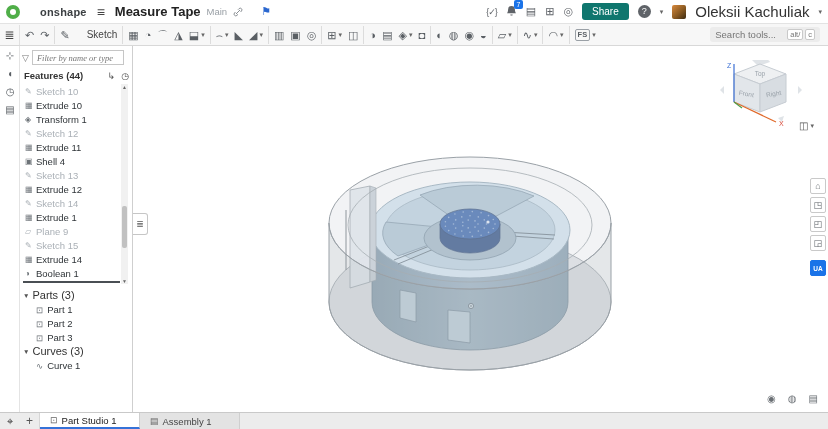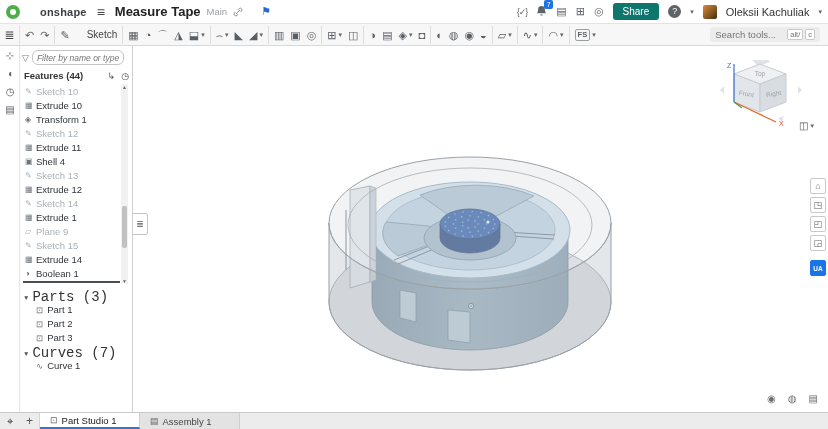--- a/index.html
+++ b/index.html
@@ -26,21 +26,21 @@
   #code-ic { font-size:9px; letter-spacing:-1px; }
   #bell-badge { position:absolute; top:-5px; right:-6px; background:#1a73e8; color:#fff;
     font-size:7px; min-width:9px; height:9px; border-radius:2px; text-align:center; line-height:9px; padding:0 1px; }
   #share-btn { background:#0f766e; color:#fff; font-size:10px; padding:3px 10px; border:none;
     border-radius:3px; cursor:pointer; }
   #help-btn { width:13px; height:13px; border-radius:50%; background:#5f6368; color:#fff;
     font-size:9px; text-align:center; line-height:13px; }
   .caret { font-size:7px; color:#666; }
   #avatar { width:14px; height:14px; border-radius:2px;
     background:linear-gradient(135deg,#d98a3d 0%,#8a5a22 55%,#3c2a12 100%); }
-  #user-name { font-size:11px; color:#333; }
+  #user-name { font-size:15px; color:#333; }
 
   
   #toolbar { position:absolute; left:0; top:24px; width:828px; height:22px; background:#f7f7f7;
     border-bottom:1px solid #d8d8d8; display:flex; align-items:center; overflow:hidden; }
   #panel-toggle { width:20px; height:20px; display:flex; align-items:center; justify-content:center;
     font-size:12px; color:#444; border-right:1px solid #e0e0e0; cursor:pointer; flex:0 0 auto; }
   .tb-group { display:flex; align-items:center; padding:0 2px; border-right:1px solid #dcdcdc; flex:0 0 auto; }
   .tb-group:last-of-type { border-right:none; }
   .tb-btn { display:flex; align-items:center; padding:1px 3px; border-radius:2px; cursor:pointer;
     color:#5a5f64; font-size:11px; line-height:16px; flex:0 0 auto; }
@@ -58,39 +58,39 @@
   
   #left-strip { position:absolute; left:0; top:46px; width:20px; height:366px; background:#fff;
     border-right:1px solid #e4e4e4; }
   .strip-ic { width:20px; height:18px; display:flex; align-items:center; justify-content:center; cursor:pointer; }
 
   
   #features-panel { position:absolute; left:20px; top:46px; width:113px; height:366px; background:#fff;
     border-right:1px solid #cfcfcf; }
   #filter-row { position:absolute; left:2px; top:4px; display:flex; align-items:center; gap:3px; }
   #filter-ic { font-size:9px; color:#777; }
-  #filter-input { width:92px; height:15px; border:1px solid #c6c6c6; border-radius:6px; font-size:8.5px;
-    font-style:italic; padding:0 4px; color:#555; outline:none; font-family:Liberation Sans, sans-serif; }
+  #filter-input { width:92px; height:15px; border:1px solid #c6c6c6; border-radius:0; font-size:8.5px;
+    font-style:italic; padding:0 4px; color:#555; outline:none; font-family:Liberation Serif, serif; }
   #features-header { position:absolute; left:4px; top:24px; width:105px; display:flex; align-items:center; }
   #features-title { font-size:9.5px; font-weight:bold; color:#333; }
   #features-header .h-ic { margin-left:auto; font-size:9px; color:#555; cursor:pointer; }
   #features-header .h-ic + .h-ic { margin-left:6px; }
   #feature-list { position:absolute; left:0; top:38px; width:100px; }
   .f-row { display:flex; align-items:center; height:14px; padding-left:5px; cursor:pointer; }
   .f-row .f-ic { width:11px; font-size:8px; color:#6d7378; flex:0 0 auto; }
   .f-row .f-lb { font-size:9.5px; color:#2f3438; white-space:nowrap; }
   .f-row.sup .f-ic, .f-row.sup .f-lb { color:#aab0b6; }
   
   #f-scroll { position:absolute; left:101px; top:38px; width:7px; height:200px; background:#f1f1f1; }
   #f-scroll .arr { position:absolute; left:0; width:7px; font-size:5px; color:#666; text-align:center; cursor:pointer; }
   #f-thumb { position:absolute; left:1px; width:5px; top:122px; height:42px; background:#c1c1c1; border-radius:2px; cursor:pointer; }
   #rollback-bar { position:absolute; left:3px; top:235px; width:97px; height:2px; background:#4a4f54; cursor:ns-resize; }
   .sec-head { position:absolute; left:3px; display:flex; align-items:center; gap:3px; cursor:pointer; }
   .sec-head .chev { font-size:6.5px; color:#555; }
-  .sec-head .sec-lb { font-size:14px; color:#333;font-family:Liberation Mono, monospace; }
+  .sec-head .sec-lb { font-size:11px; color:#333; }
   .sub-row { position:absolute; left:16px; display:flex; align-items:center; gap:4px; height:13px; cursor:pointer; }
   .sub-row .f-ic { font-size:8.5px; color:#6d7378; }
   .sub-row .f-lb { font-size:9.5px; color:#2f3438; }
   #panel-flyout { position:absolute; left:133px; top:213px; width:15px; height:22px; background:#fff;
     border:1px solid #c6c6c6; border-left:none; border-radius:0 3px 3px 0; display:flex; align-items:center;
     justify-content:center; font-size:9px; color:#555; cursor:pointer; z-index:5; }
 
   
   #viewport { position:absolute; left:134px; top:46px; width:694px; height:366px; background:#fff; }
   #viewcube { position:absolute; right:26px; top:10px; }
@@ -386,21 +386,21 @@
           <span class="f-ic">⊡</span>
           <span class="f-lb">Part 2</span>
         </div>
         <div class="sub-row" style="top: 285px;">
           <span class="f-ic">⊡</span>
           <span class="f-lb">Part 3</span>
         </div>
       </div>
     <div class="sec-head" style="top:299px;">
       <span class="chev">▼</span>
-      <span class="sec-lb">Curves (7)</span>
+      <span class="sec-lb">Curves (3)</span>
     </div>
     <div id="curves-list">
         <div class="sub-row" style="top: 313px;">
           <span class="f-ic">∿</span>
           <span class="f-lb">Curve 1</span>
         </div>
       </div>
   </div>
   <div id="panel-flyout">≣</div>
 

